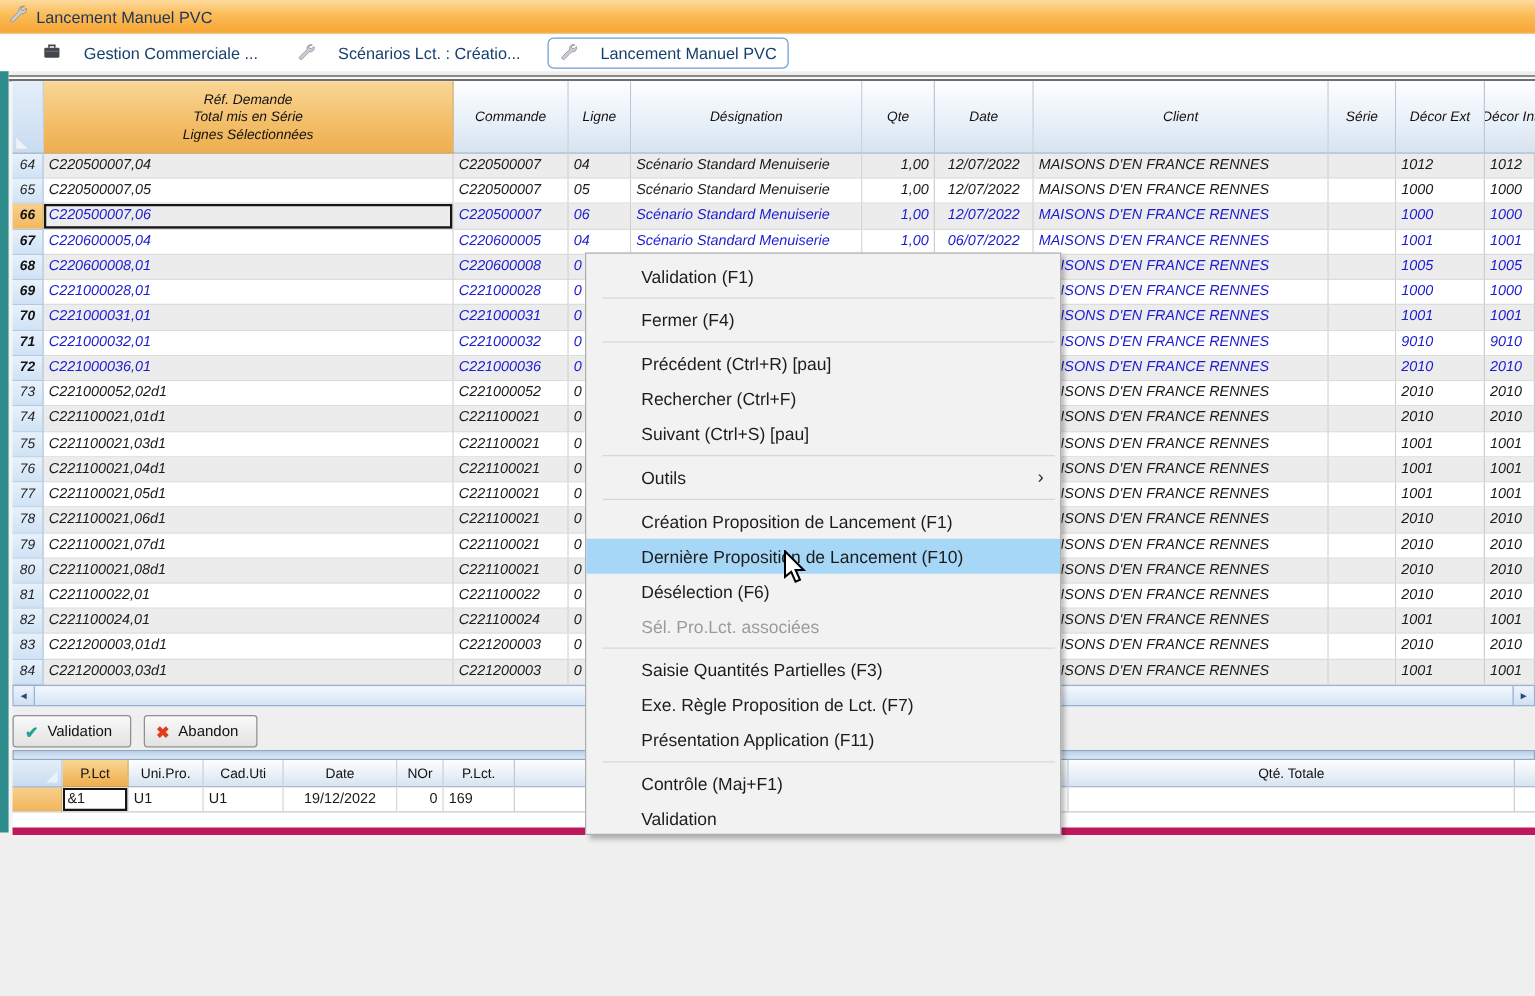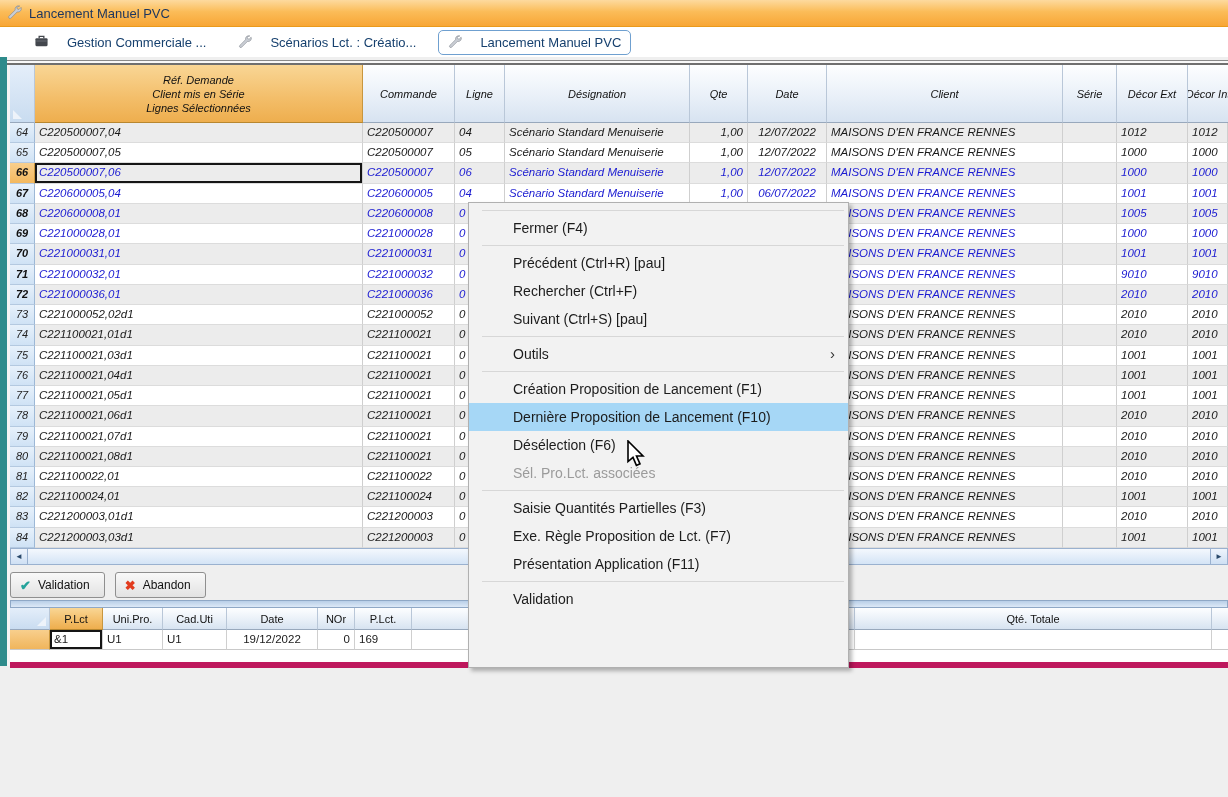--- a/index.html
+++ b/index.html
@@ -139,21 +139,21 @@
 
 <div id="tealbar"></div>
 <div id="leftgap"></div>
 <div id="grid-topline"></div>
 
 <div id="main-grid">
   <div id="grid-header">
     <div class="hcell hcorner co-num"></div>
     <div class="hcell orange co-ref">
       <span>Réf. Demande</span>
-      <span>Client mis en Série</span>
+      <span>Total mis en Série</span>
       <span>Lignes Sélectionnées</span>
     </div>
     <div class="hcell co-cmd">Commande</div>
     <div class="hcell co-ligne">Ligne</div>
     <div class="hcell co-des">Désignation</div>
     <div class="hcell co-qte">Qte</div>
     <div class="hcell co-date">Date</div>
     <div class="hcell co-client">Client</div>
     <div class="hcell co-serie">Série</div>
     <div class="hcell co-de">Décor Ext</div>
@@ -480,38 +480,40 @@
     <div class="cell b-date a-c">19/12/2022</div>
     <div class="cell b-nor a-r">0</div>
     <div class="cell b-plct2">169</div>
     <div class="cell b-fill"></div>
     <div class="cell b-qte"></div>
     <div class="cell b-last"></div>
   </div>
 </div>
 
 <div id="ctxmenu">
+    <div class="mitem"><span>Validation (F1)</span></div>
     <div class="msep"></div>
     <div class="mitem"><span>Fermer (F4)</span></div>
     <div class="msep"></div>
     <div class="mitem"><span>Précédent (Ctrl+R) [pau]</span></div>
     <div class="mitem"><span>Rechercher (Ctrl+F)</span></div>
     <div class="mitem"><span>Suivant (Ctrl+S) [pau]</span></div>
     <div class="msep"></div>
     <div class="mitem"><span>Outils</span><span class="marrow">›</span></div>
     <div class="msep"></div>
     <div class="mitem"><span>Création Proposition de Lancement (F1)</span></div>
     <div class="mitem mhl"><span>Dernière Proposition de Lancement (F10)</span></div>
     <div class="mitem"><span>Désélection (F6)</span></div>
     <div class="mitem mdis"><span>Sél. Pro.Lct. associées</span></div>
     <div class="msep"></div>
     <div class="mitem"><span>Saisie Quantités Partielles (F3)</span></div>
     <div class="mitem"><span>Exe. Règle Proposition de Lct. (F7)</span></div>
     <div class="mitem"><span>Présentation Application (F11)</span></div>
     <div class="msep"></div>
+    <div class="mitem"><span>Contrôle (Maj+F1)</span></div>
     <div class="mitem"><span>Validation</span></div>
   </div>
 
 <div id="cursor">
   <svg width="22" height="28" viewBox="0 0 22 28">
     <path d="M1 1 L1 21.5 L6 17.4 L9.4 25.4 L13 23.8 L9.5 16 L16 16 Z" fill="#ffffff" stroke="#000000" stroke-width="1.6"></path>
   </svg>
 </div>
 
 </body></html>

